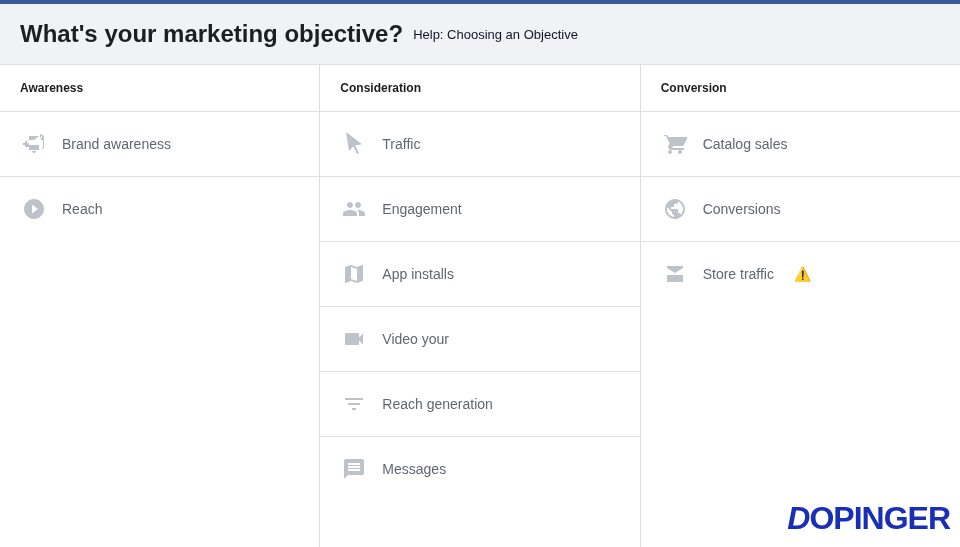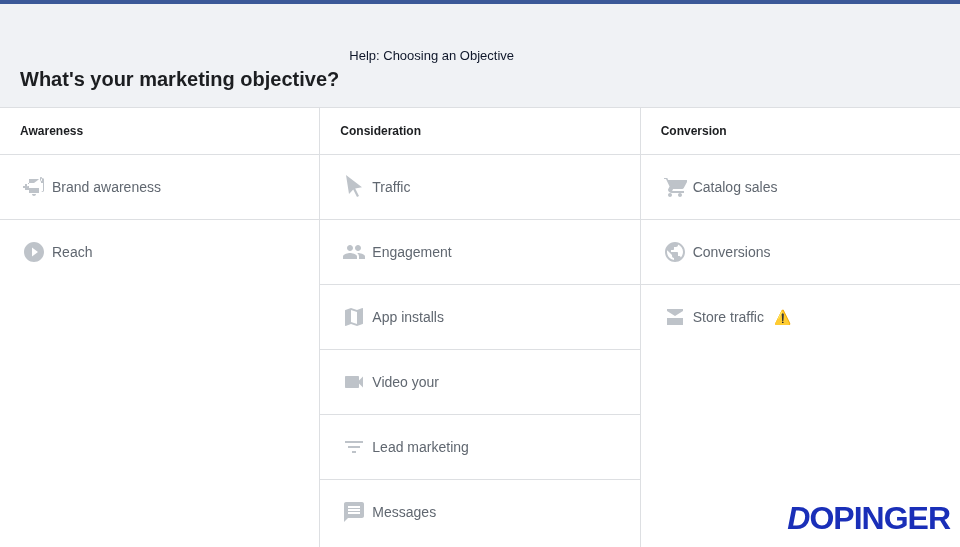--- a/index.html
+++ b/index.html
@@ -21,24 +21,23 @@
     .header {
       background: #f0f2f5;
       padding: 16px 20px;
       display: flex;
       align-items: center;
       gap: 10px;
       border-bottom: 1px solid #dddfe2;
     }
 
     .header-title {
-      font-size: 20px;
+      font-size: 24px;
       font-weight: 600;
       color: #1c1e21;
-      margin-top: 48px;
     }
 
     .help-link {
       font-size: 13px;
       color: #0f172a;
       cursor: pointer;
       text-decoration: none;
     }
 
     .main-content {
@@ -63,21 +62,21 @@
       font-size: 12px;
       font-weight: 700;
       color: #1c1e21;
       border-bottom: 1px solid #dddfe2;
       background: #fff;
     }
 
     .menu-item {
       display: flex;
       align-items: center;
-      gap: 4px;
+      gap: 14px;
       padding: 18px 20px;
       border-bottom: 1px solid #dddfe2;
       cursor: pointer;
       background: #fff;
       transition: background 0.15s;
     }
 
     .menu-item:last-child {
       border-bottom: none;
     }
@@ -194,21 +193,21 @@
       </div>
       <span class="item-label">Video your</span>
     </div>
 
     <div class="menu-item">
       <div class="item-icon">
         <svg viewBox="0 0 24 24" xmlns="http://www.w3.org/2000/svg">
           <path d="M10 18h4v-2h-4v2zM3 6v2h18V6H3zm3 7h12v-2H6v2z"></path>
         </svg>
       </div>
-      <span class="item-label">Lead marketing</span>
+      <span class="item-label">Reach generation</span>
     </div>
 
     <div class="menu-item">
       <div class="item-icon">
         <svg viewBox="0 0 24 24" xmlns="http://www.w3.org/2000/svg">
           <path d="M20 2H4c-1.1 0-2 .9-2 2v18l4-4h14c1.1 0 2-.9 2-2V4c0-1.1-.9-2-2-2zm-2 12H6v-2h12v2zm0-3H6V9h12v2zm0-3H6V6h12v2z"></path>
         </svg>
       </div>
       <span class="item-label">Messages</span>
     </div>

